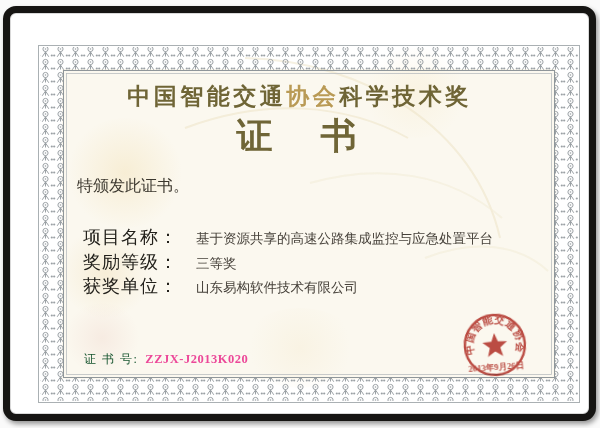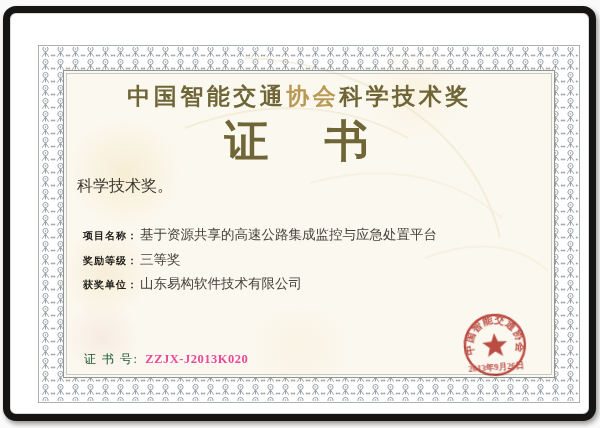--- a/index.html
+++ b/index.html
@@ -35,34 +35,34 @@
   .border-svg{left:28px;top:32px;}
   
   .title{
     position:absolute;left:0;top:68px;width:100%;text-align:center;
     font-size:23px;font-weight:bold;letter-spacing:3.5px;color:#6f6536;
     white-space:nowrap;
   }
   .title .lt{color:#b99a55;}
   .heading{
     position:absolute;left:0;top:99px;width:100%;text-align:center;
-    font-size:44px;font-weight:bold;letter-spacing:6px;color:#6f6536;
+    font-size:36px;font-weight:bold;letter-spacing:6px;color:#6f6536;
   }
   .body-text{
     position:absolute;left:67px;top:160px;width:455px;
     font-size:16px;line-height:25px;color:#3b372e;
   }
   .body-text p{margin:0;}
   .body-text p.l1{text-indent:2.3em;}
   .field-row{position:absolute;left:73px;white-space:nowrap;}
   .field-row .flabel{
-    font-size:10px;font-weight:bold;color:#22201b;letter-spacing:1px;
+    font-size:18px;font-weight:normal;color:#22201b;letter-spacing:1px;
   }
   .field-row .fvalue{
-    font-size:13.5px;color:#46413a;margin-left:2px;
+    font-size:13.5px;color:#46413a;margin-left:18px;
   }
   .row0{top:212px;} .row1{top:237px;} .row2{top:261px;} .row3{top:279px;}
   .certno{position:absolute;left:74px;top:336px;white-space:nowrap;}
   .certno .cn-label{font-size:12px;color:#14532d;letter-spacing:1.5px;}
   .certno .cn-value{font-size:12.5px;font-weight:bold;color:#ec4899;margin-left:7px;letter-spacing:.5px;}
   
   .seal{
     position:absolute;left:447px;top:296px;width:76px;height:76px;
     mix-blend-mode:multiply;opacity:.88;transform:rotate(-4deg);
   }
@@ -108,21 +108,21 @@
       <rect x="28.5" y="28.5" width="485" height="301" fill="none" stroke="#b6bbbe" stroke-width="0.75"></rect>
     </svg>
 
     <div class="title">
       <span>中国智能交通</span><span class="lt">协会</span><span>科学技术奖</span>
     </div>
 
     <div class="heading">证　书</div>
 
     <div class="body-text">
-      <p class="l2">科学技术奖。</p>
+      <p class="l2">特颁发此证书。</p>
     </div>
 
     <div class="field-row row0">
       <span class="flabel">项目名称：</span><span class="fvalue">基于资源共享的高速公路集成监控与应急处置平台</span>
     </div>
     <div class="field-row row1">
       <span class="flabel">奖励等级：</span><span class="fvalue">三等奖</span>
     </div>
     <div class="field-row row2">
       <span class="flabel">获奖单位：</span><span class="fvalue">山东易构软件技术有限公司</span>

